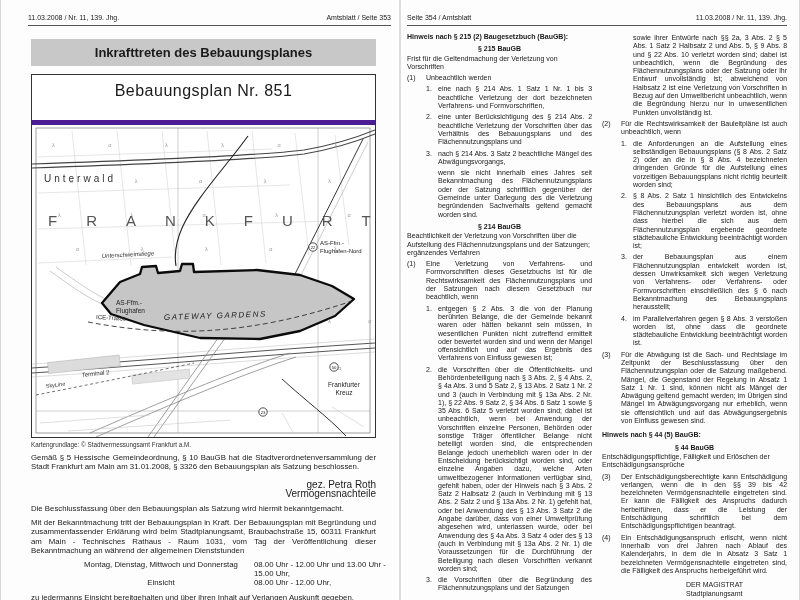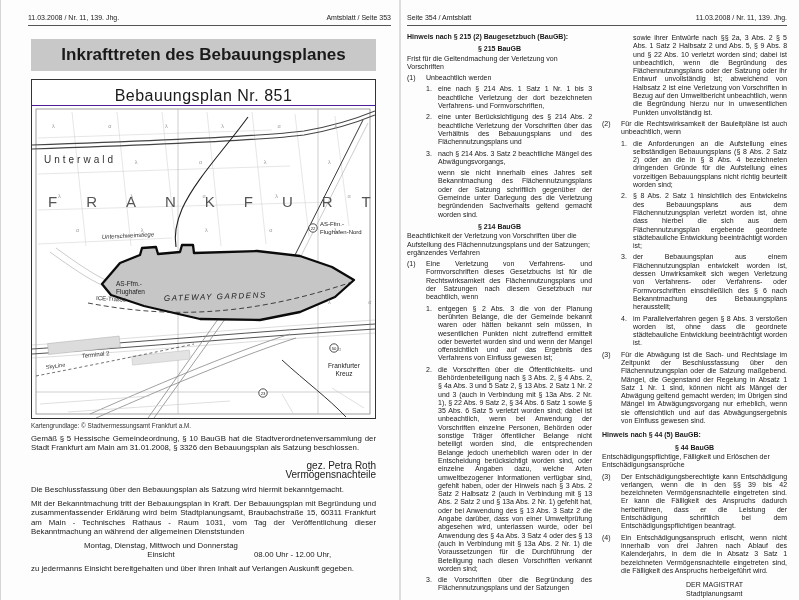--- a/index.html
+++ b/index.html
@@ -8,23 +8,23 @@
           border-left:1px solid #d5d5d5;border-right:1px solid #d5d5d5;box-sizing:border-box;}
   .page{width:399px;box-sizing:border-box;overflow:hidden;}
   .page-divider{width:2px;background:#ddd;height:600px;}
   .page-left{padding:14px 10px 0 27px;}
   .page-right{padding:14px 12px 0 6px;}
   .pghead{display:flex;justify-content:space-between;font-size:7px;
           border-bottom:1px solid #555;padding-bottom:4px;}
   .page-left .pghead{width:363px;}
   
   .titlebar{margin:13px 0 0 3px;width:345px;box-sizing:border-box;background:#c8c8c8;
-            text-align:center;font-weight:bold;font-size:17px;padding:6px 0;}
+            text-align:center;font-weight:bold;font-size:13px;padding:6px 0;}
   .map-box{margin:8px 0 0 3px;width:345px;box-sizing:border-box;border:1px solid #333;background:#fff;}
-  .map-title{text-align:center;padding:7px 0 0;border-bottom:1px solid #4c1d95;}
+  .map-title{text-align:center;padding:7px 0 20px;border-bottom:5px solid #4c1d95;}
   .mt1{font-size:16px;letter-spacing:.5px;}
   .mt2{font-size:10.5px;margin-top:3px;}
   svg.map{display:block;width:343px;height:312px;}
   svg.map text{font-family:"Liberation Sans", sans-serif;}
   .caption{font-size:6.3px;color:#333;margin:3px 0 0 3px;}
   .page-left p{font-size:7.8px;line-height:9.4px;text-align:justify;margin:5px 8px 0 3px;width:345px;}
   .sig-left{font-size:10px;line-height:9.4px;text-align:right;width:345px;margin:8px 0 0 3px;padding-right:4px;}
   .hours{font-size:7.8px;line-height:9.4px;margin:4px 0 0 40px;}
   .hrow{display:flex;}
   .hrow .days{flex:0 0 186px;text-align:center;}
@@ -164,20 +164,21 @@
     <p>Gemäß § 5 Hessische Gemeindeordnung, § 10 BauGB hat die Stadtverordnetenversammlung der Stadt Frankfurt am Main am 31.01.2008, § 3326 den Bebauungsplan als Satzung beschlossen.</p>
     <div class="sig-left">
       <div>gez. Petra Roth</div>
       <div>Vermögensnachteile</div>
     </div>
     <p>Die Beschlussfassung über den Bebauungsplan als Satzung wird hiermit bekanntgemacht.</p>
     <p>Mit der Bekanntmachung tritt der Bebauungsplan in Kraft. Der Bebauungsplan mit Begründung und zusammenfassender Erklärung wird beim Stadtplanungsamt, Braubachstraße 15, 60311 Frankfurt am Main - Technisches Rathaus - Raum 1031, vom Tag der Veröffentlichung dieser Bekanntmachung an während der allgemeinen Dienststunden</p>
     <div class="hours">
       <div class="hrow">
         <span class="days">Montag, Dienstag, Mittwoch und Donnerstag</span>
+        <span>08.00 Uhr - 12.00 Uhr und 13.00 Uhr - 15.00 Uhr,</span>
       </div>
       <div class="hrow">
         <span class="days">Einsicht</span>
         <span>08.00 Uhr - 12.00 Uhr,</span>
       </div>
     </div>
     <p>zu jedermanns Einsicht bereitgehalten und über ihren Inhalt auf Verlangen Auskunft gegeben.</p>
   </section>
 
   <div class="page-divider"></div>

